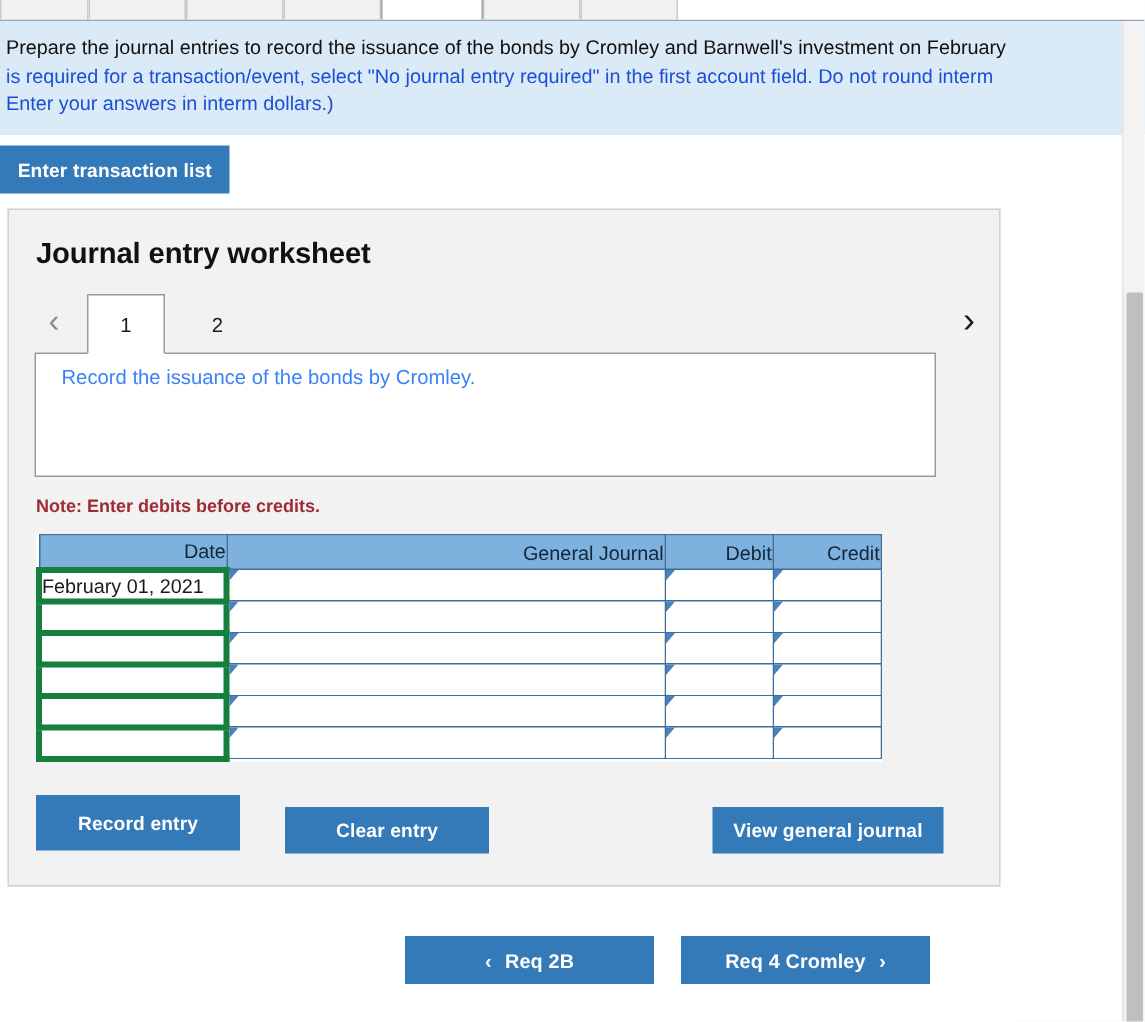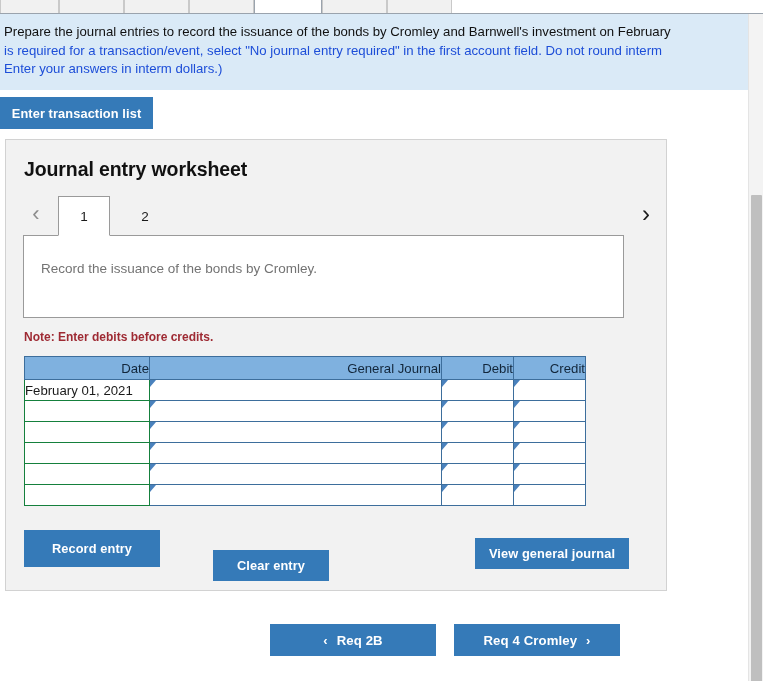--- a/index.html
+++ b/index.html
@@ -152,23 +152,23 @@
   .desc-box {
     position: absolute;
     left: 17px; top: 95px;
     width: 601px; height: 83px;
     background: #ffffff;
     border: 1px solid #9a9a9a;
     z-index: 1;
   }
   .desc-text {
     position: absolute;
-    left: 17px; top: 25px;
+    left: 17px; top: 8px;
     font-size: 13.5px;
-    color: #737373;
+    color: #3b82f6;
   }
 
   
   .note {
     position: absolute;
     left: 18px; top: 190px;
     font-size: 12px;
     font-weight: bold;
     color: #9e2a33;
   }
@@ -186,21 +186,21 @@
     background: #7fb1df;
     border: 1px solid #3d6e9c;
     color: #12263a;
     font-size: 13.2px;
     font-weight: normal;
     height: 23px;
     text-align: right;
     padding: 0;
   }
   .jtable td {
-    border: 1px solid #15803d;
+    border: 4px solid #15803d;
     height: 21px;
     padding: 0;
     background: #ffffff;
     vertical-align: middle;
   }
   .col-date   { width: 125px; }
   .col-gj     { width: 292px; }
   .col-debit  { width: 72px; }
   .col-credit { width: 72px; }
 
@@ -240,22 +240,22 @@
   .cell-entry.num { text-align: right; padding-right: 5px; }
 
   
   #record-entry {
     position: absolute;
     left: 18px; top: 390px;
     width: 136px; height: 37px;
   }
   #clear-entry {
     position: absolute;
-    left: 207px; top: 398px;
-    width: 116px; height: 31px; margin-top: 12px;
+    left: 184px; top: 398px;
+    width: 136px; height: 31px;
   }
   #view-general-journal {
     position: absolute;
     left: 469px; top: 398px;
     width: 154px; height: 31px;
   }
 
   
   #req-prev {
     position: absolute;

